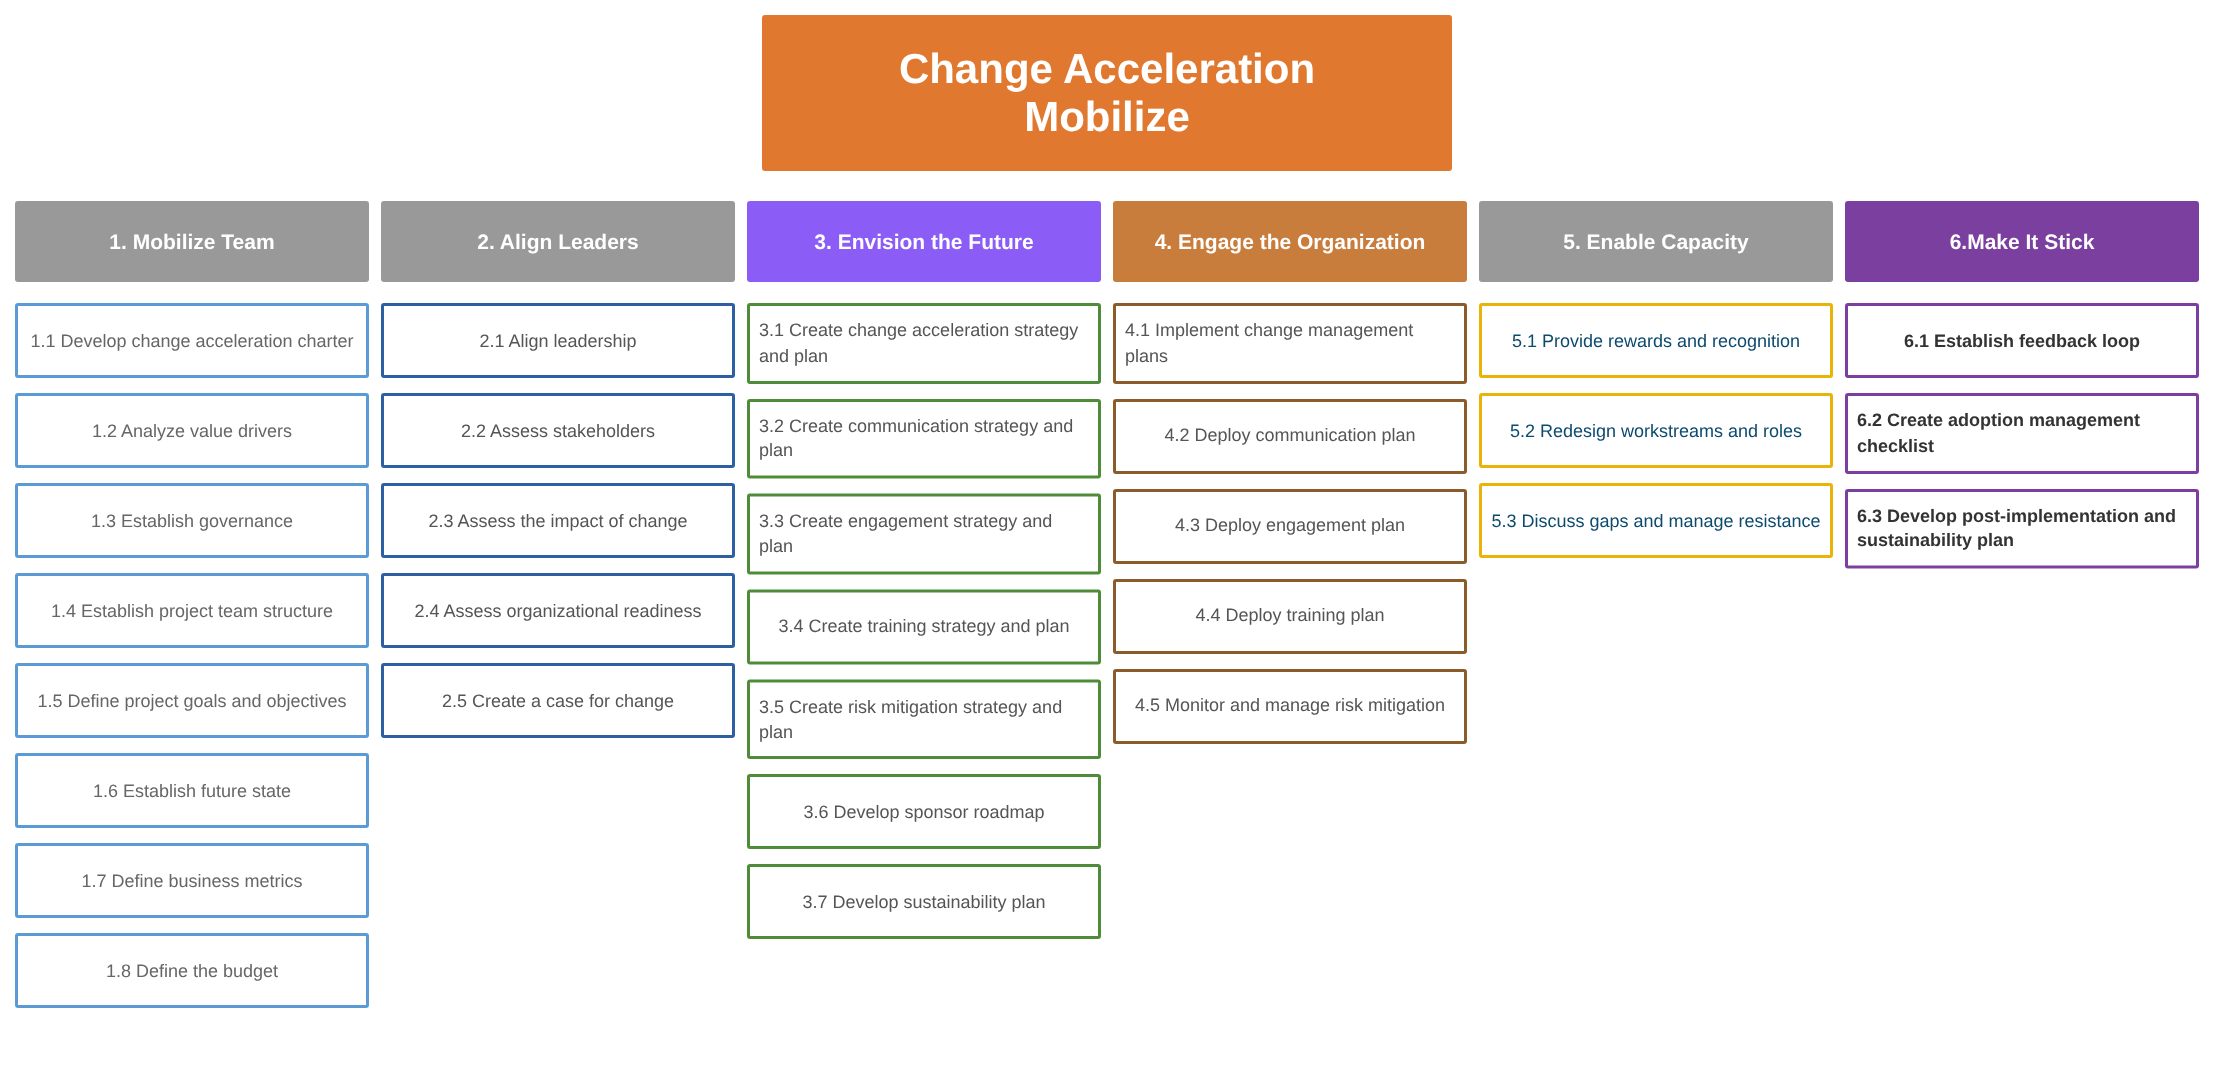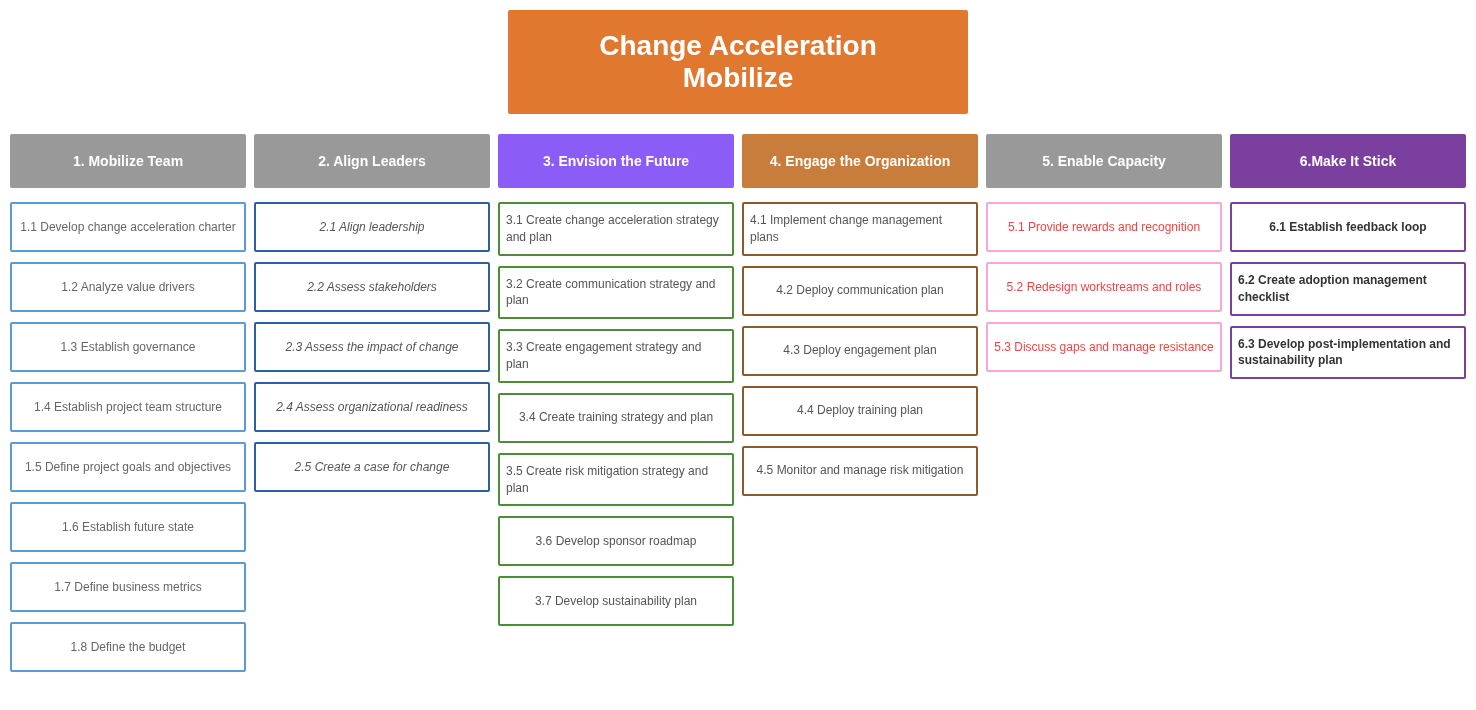--- a/index.html
+++ b/index.html
@@ -75,24 +75,24 @@
       margin-bottom: 10px;
       min-height: 50px;
       display: flex;
       align-items: center;
       justify-content: center;
       border-radius: 2px;
       line-height: 1.4;
     }
 
     .card.blue-border { border: 2px solid #5b9bd5; background: #fff; color: #666; }
-    .card.dark-blue-border { border: 2px solid #2e5fa3; background: #fff; color: #555; font-style: italic; }
+    .card.dark-blue-border { border: 2px solid #2e5fa3; background: #fff; color: #555; }
     .card.green-border { border: 2px solid #4e8c3a; background: #fff; color: #555; }
     .card.brown-border { border: 2px solid #8b5c2a; background: #fff; color: #555; }
-    .card.red-border { border: 2px solid #f9a8d4; background: #fff; color: #ef4444; }
+    .card.red-border { border: 2px solid #eab308; background: #fff; color: #0c4a6e; }
     .card.purple-border { border: 2px solid #7b3fa0; background: #fff; color: #333; font-weight: bold; }
   </style>
 </head>
 <body>
 
 <div class="page-wrapper">
   <div class="title-bar">Change Acceleration Mobilize</div>
 
   <div class="columns">
   <div class="column">

